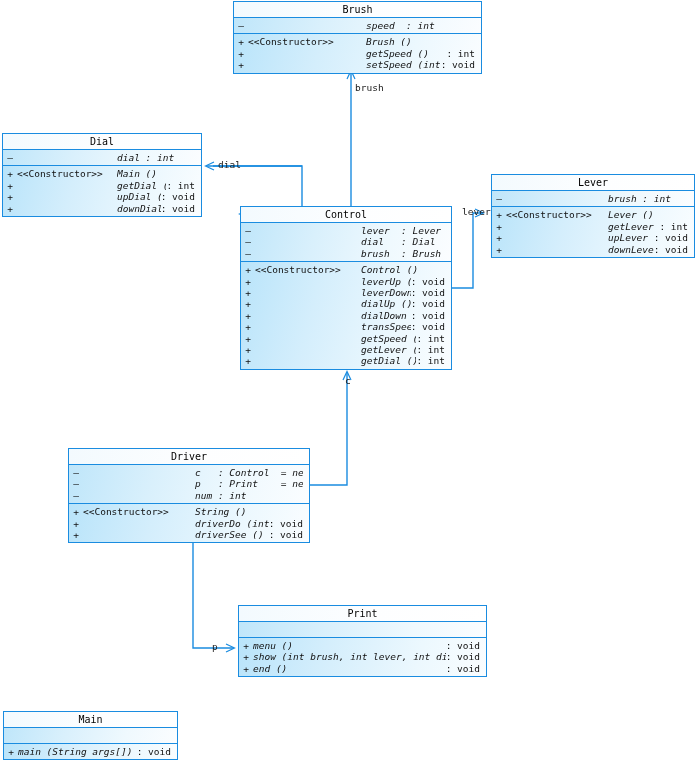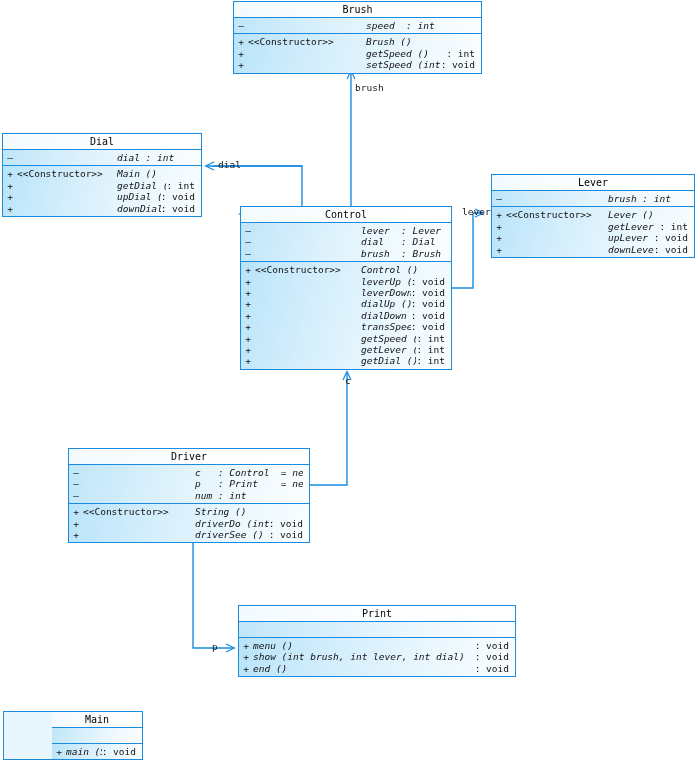--- a/index.html
+++ b/index.html
@@ -197,29 +197,29 @@
       <div class="row"><span class="vis">–</span><span class="stereo" style="width: 112px; flex: 0 0 112px;"></span><span class="nm">p   : Print    = new Print()</span><span class="ty"></span></div>
       <div class="row"><span class="vis">–</span><span class="stereo" style="width: 112px; flex: 0 0 112px;"></span><span class="nm">num : int</span><span class="ty"></span></div>
     </div>
   <div class="uml-ops">
       <div class="row"><span class="vis">+</span><span class="stereo" style="width: 112px; flex: 0 0 112px;">&lt;&lt;Constructor&gt;&gt;</span><span class="nm">String ()</span><span class="ty"></span></div>
       <div class="row"><span class="vis">+</span><span class="stereo" style="width: 112px; flex: 0 0 112px;"></span><span class="nm">driverDo (int num)</span><span class="ty">: void</span></div>
       <div class="row"><span class="vis">+</span><span class="stereo" style="width: 112px; flex: 0 0 112px;"></span><span class="nm">driverSee ()</span><span class="ty">: void</span></div>
     </div>
 </div>
 
-<div class="uml-class" style="left:238px; top:605px; width:278px;">
+<div class="uml-class" style="left:238px; top:605px; width:249px;">
   <div class="uml-title">Print</div>
   <div class="uml-attrs empty" style="height:16px;"></div>
   <div class="uml-ops">
       <div class="row"><span class="vis">+</span><span class="nm">menu ()</span><span class="ty">: void</span></div>
       <div class="row"><span class="vis">+</span><span class="nm">show (int brush, int lever, int dial)</span><span class="ty">: void</span></div>
       <div class="row"><span class="vis">+</span><span class="nm">end ()</span><span class="ty">: void</span></div>
     </div>
 </div>
 
-<div class="uml-class" style="left:3px; top:711px; width:140px;padding-left:48px;">
+<div class="uml-class" style="left:3px; top:711px; width:175px;">
   <div class="uml-title">Main</div>
   <div class="uml-attrs empty" style="height:16px;"></div>
   <div class="uml-ops">
       <div class="row"><span class="vis">+</span><span class="nm">main (String args[])</span><span class="ty">: void</span></div>
     </div>
 </div>
 
 </body></html>

